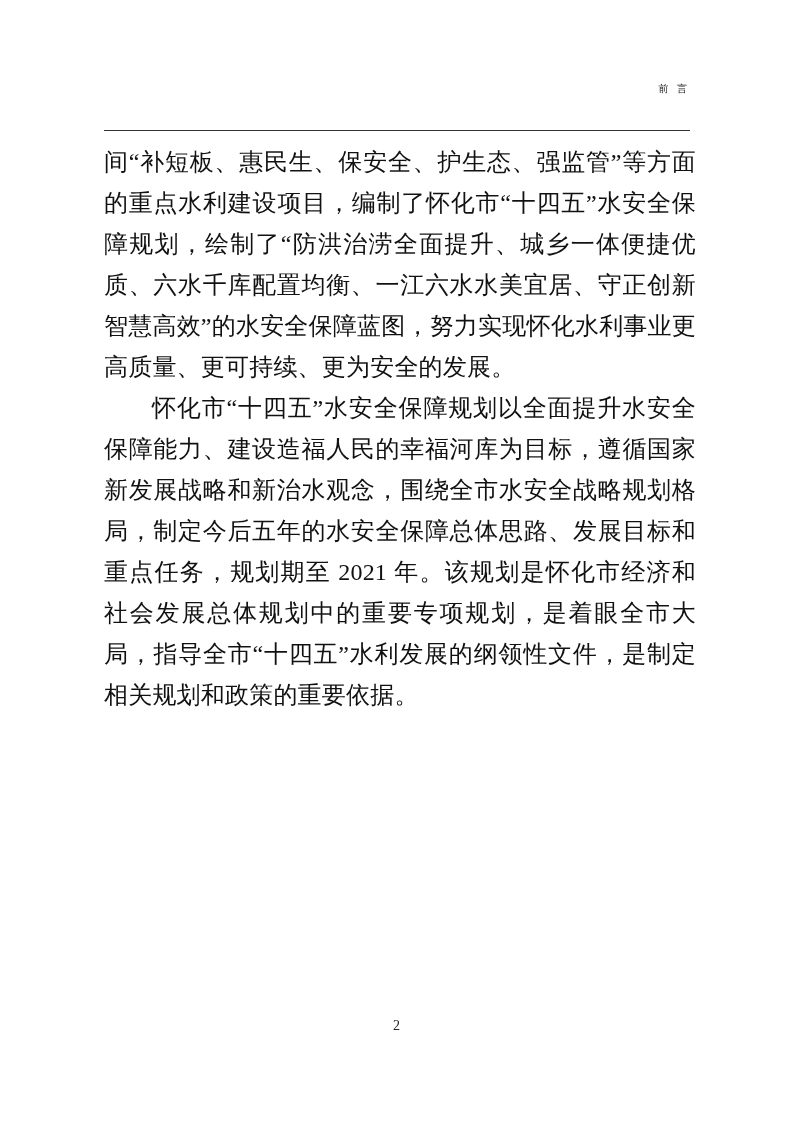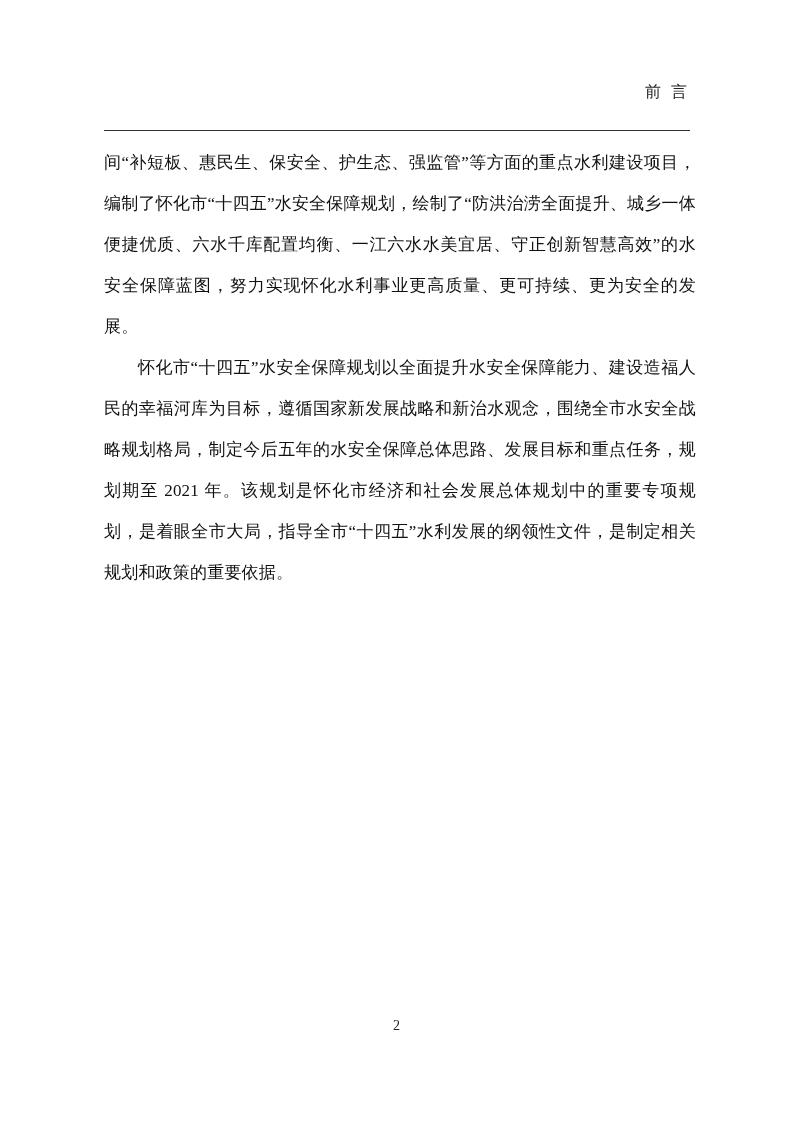--- a/index.html
+++ b/index.html
@@ -22,41 +22,41 @@
     width: 793px;
     height: 1122px;
     box-sizing: border-box;
   }
   .header {
     position: absolute;
     top: 82px;
     left: 104px;
     width: 586px;
     text-align: right;
-    font-size: 16px;
+    font-size: 10px;
     letter-spacing: 3px;
     color: #222;
     font-family: "Liberation Serif", "DejaVu Serif", serif;
   }
   .header-rule {
     position: absolute;
     top: 130px;
     left: 104px;
     width: 586px;
     height: 0;
     border-top: 1.2px solid #333;
   }
   .body-text {
     position: absolute;
     top: 142px;
     left: 104px;
     width: 592px;
   }
   .para {
-    font-size: 17px;
+    font-size: 24px;
     line-height: 41px;
     text-align: justify;
     text-justify: inter-ideograph;
     margin: 0 0 0 0;
     letter-spacing: 0.2px;
     color: #111;
   }
   .para.indent {
     text-indent: 2em;
   }

